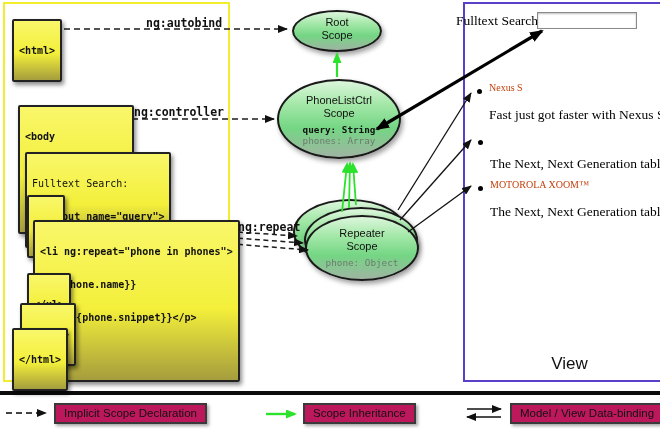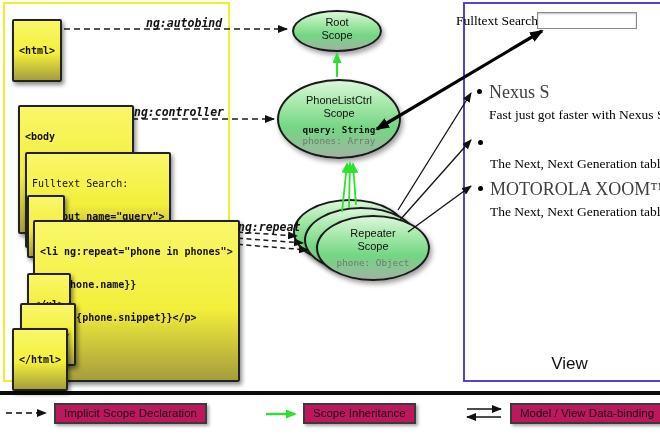--- a/index.html
+++ b/index.html
@@ -27,33 +27,33 @@
            box-shadow:2px 3px 5px rgba(0,0,0,0.38);color:#111;}
   .ellipse .t{font-size:11px;line-height:13px;}
   .ellipse .m{font-family:"DejaVu Sans Mono",monospace;font-size:9.3px;line-height:11px;}
   .ellipse .m.bold{font-weight:700;color:#111;}
   .ellipse .m.dim{color:#6f7a6f;}
   .el-root{left:292px;top:10px;width:90px;height:42px;padding-top:4px;}
   .el-phonelist{left:277px;top:79px;width:124px;height:80px;padding-top:13px;}
   .el-rep{width:114px;height:66px;}
   .el-rep-back{left:293px;top:199px;}
   .el-rep-mid{left:304px;top:207px;}
-  .el-rep-front{left:316px;top:215px;padding-top:10px;z-index:3;}
+  .el-rep-front{left:305px;top:215px;padding-top:10px;z-index:3;}
   .gap4{height:4px;}
   
   .ann{position:absolute;z-index:8;font-family:"DejaVu Sans Mono",monospace;
-       font-weight:700;font-size:11.5px;color:#111;white-space:nowrap;font-style:italic;}
+       font-weight:700;font-size:11.5px;color:#111;white-space:nowrap;}
   
   .view-search-label{position:absolute;left:456px;top:13px;font-family:"Liberation Serif",serif;
                      font-size:13.5px;color:#000;z-index:8;}
   .view-input{position:absolute;left:537px;top:12px;width:94px;height:15px;z-index:8;
               border:1px solid #8a8a8a;box-shadow:inset 0 1px 2px rgba(0,0,0,0.25);
               background:#fff;font-size:11px;padding:0 2px;}
   .v-item-title{position:absolute;z-index:8;font-family:"Liberation Serif",serif;
-                font-size:18px;color:#404040;white-space:nowrap;}
+                font-size:10px;color:#c2410c;white-space:nowrap;}
   .v-item-desc{position:absolute;z-index:8;font-family:"Liberation Serif",serif;
                font-size:13.5px;color:#000;white-space:nowrap;}
   .bullet{position:absolute;z-index:8;width:5px;height:5px;border-radius:50%;background:#000;}
   
   .overlay{position:absolute;left:0;top:0;z-index:5;pointer-events:none;}
   
   .separator{position:absolute;left:0;top:391px;width:660px;height:4px;background:#0c0c0c;z-index:4;}
   .legend-box{position:absolute;z-index:8;background:#be185d;border:2px solid #3a3a3a;
               padding:2px 8px 3px 8px;font-size:11.5px;color:#111;white-space:nowrap;
               box-shadow:2px 2px 3px rgba(0,0,0,0.35);}

